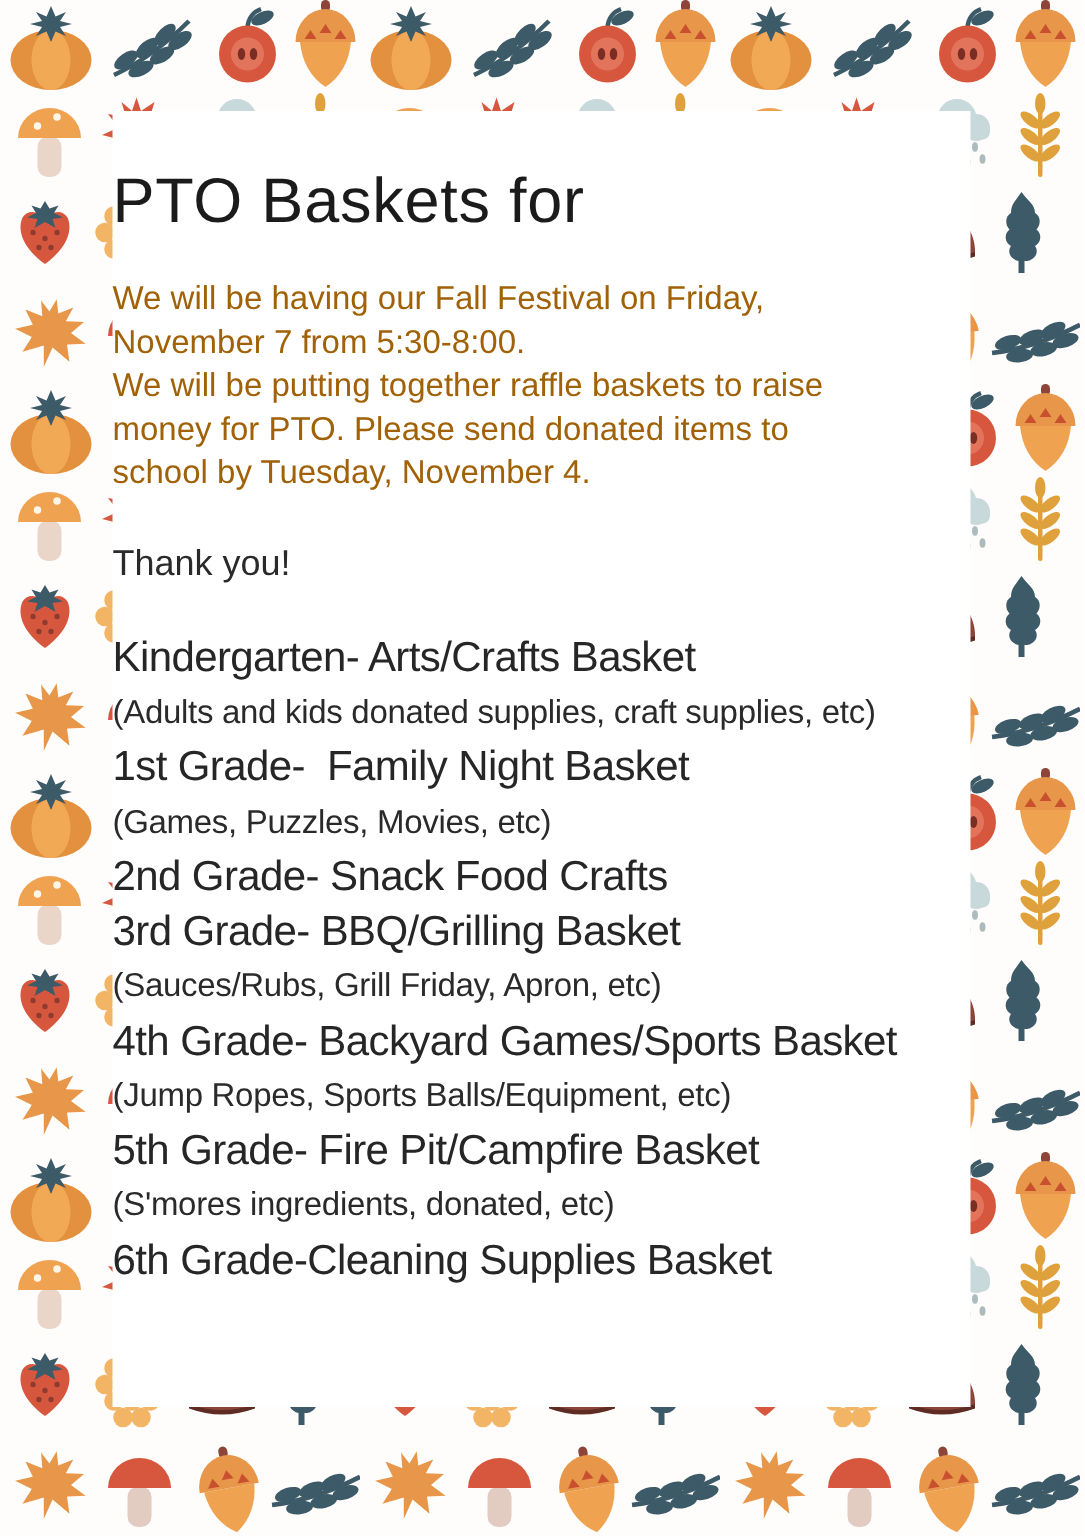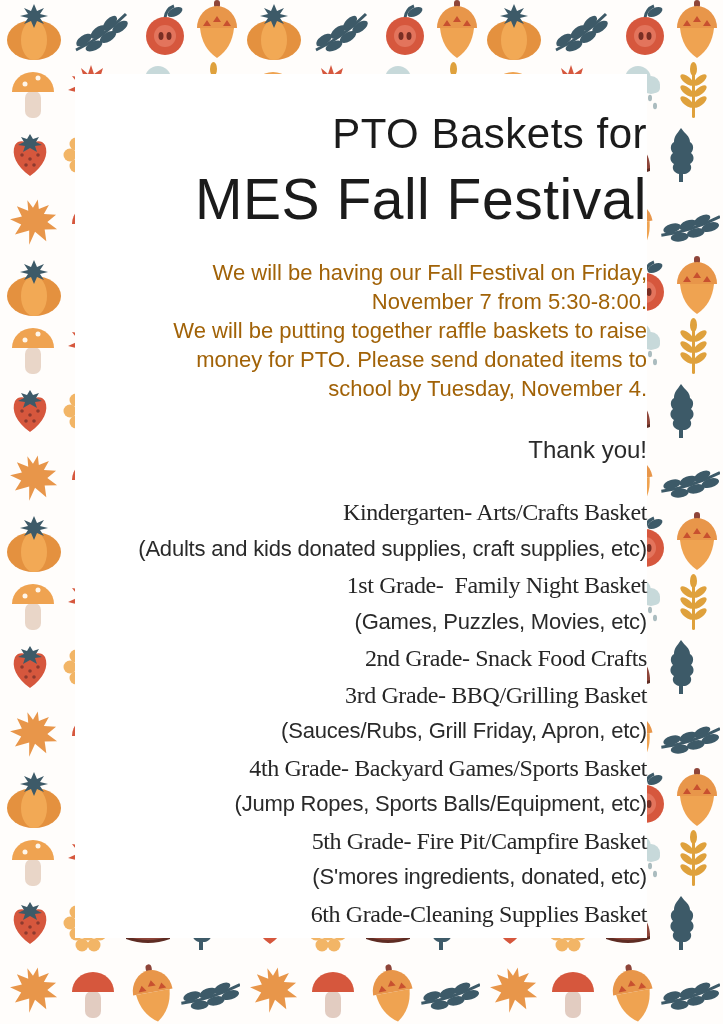--- a/index.html
+++ b/index.html
@@ -3,29 +3,29 @@
 <meta charset="utf-8">
 <style>
   html,body { margin:0; padding:0; background:#ffffff; }
   .stage {
     position:relative; width:723px; height:1024px; margin:0 auto;
     overflow:hidden; font-family:"Liberation Sans", sans-serif; background:#fffdfb;
   }
   .bg-svg { position:absolute; left:0; top:0; width:723px; height:1024px; display:block; }
   .panel {
     position:absolute; left:75px; top:74px; width:572px; height:864px;
-    background:#ffffff; text-align:right; color:#222222;
+    background:#ffffff; text-align:left; color:#222222;
   }
   .title1 { margin-top:36px; font-size:42px; line-height:48px; letter-spacing:0.5px; color:#1b1b1b; white-space:pre; }
   .title2 { margin-top:8px; font-size:57px; line-height:66px; letter-spacing:0.5px; color:#1b1b1b; white-space:pre; }
   .intro  { margin-top:26px; font-size:22px; line-height:29px; color:#a16207; }
   .intro div { white-space:pre; }
   .thanks { margin-top:32px; font-size:24px; line-height:29px; color:#2a2a2a; white-space:pre; }
   .baskets { margin-top:30px; }
-  .grade  { font-size:24px; line-height:36.5px; letter-spacing:-0.4px; color:#262626; white-space:pre;font-family:Liberation Serif, serif; }
+  .grade  { font-size:28px; line-height:36.5px; letter-spacing:-0.4px; color:#262626; white-space:pre; }
   .detail { font-size:22px; line-height:36.5px; letter-spacing:-0.2px; color:#2a2a2a; white-space:pre; }
 </style>
 </head>
 <body>
 
 <div class="stage">
 
   <svg class="bg-svg" viewBox="0 0 723 1024" xmlns="http://www.w3.org/2000/svg">
     <defs>
       <g id="m-pumpkin">
@@ -147,21 +147,20 @@
         <use href="#m-mushroom-red" transform="translate(70,198)"></use>
         <use href="#m-acorn" transform="translate(130,196) rotate(-10 23 29)"></use>
         <use href="#m-rowan" transform="translate(182,202) rotate(18 29 23)"></use>
       </pattern>
     </defs>
     <rect width="723" height="1024" fill="url(#fallpat)"></rect>
   </svg>
 
   <div class="panel">
     <div class="title1">PTO Baskets for</div>
-    <div class="title2">MES Fall Festival</div>
 
     <div class="intro">
       <div>We will be having our Fall Festival on Friday,</div>
       <div>November 7 from 5:30-8:00.</div>
       <div>We will be putting together raffle baskets to raise</div>
       <div>money for PTO. Please send donated items to</div>
       <div>school by Tuesday, November 4.</div>
     </div>
 
     <div class="thanks">Thank you!</div>

